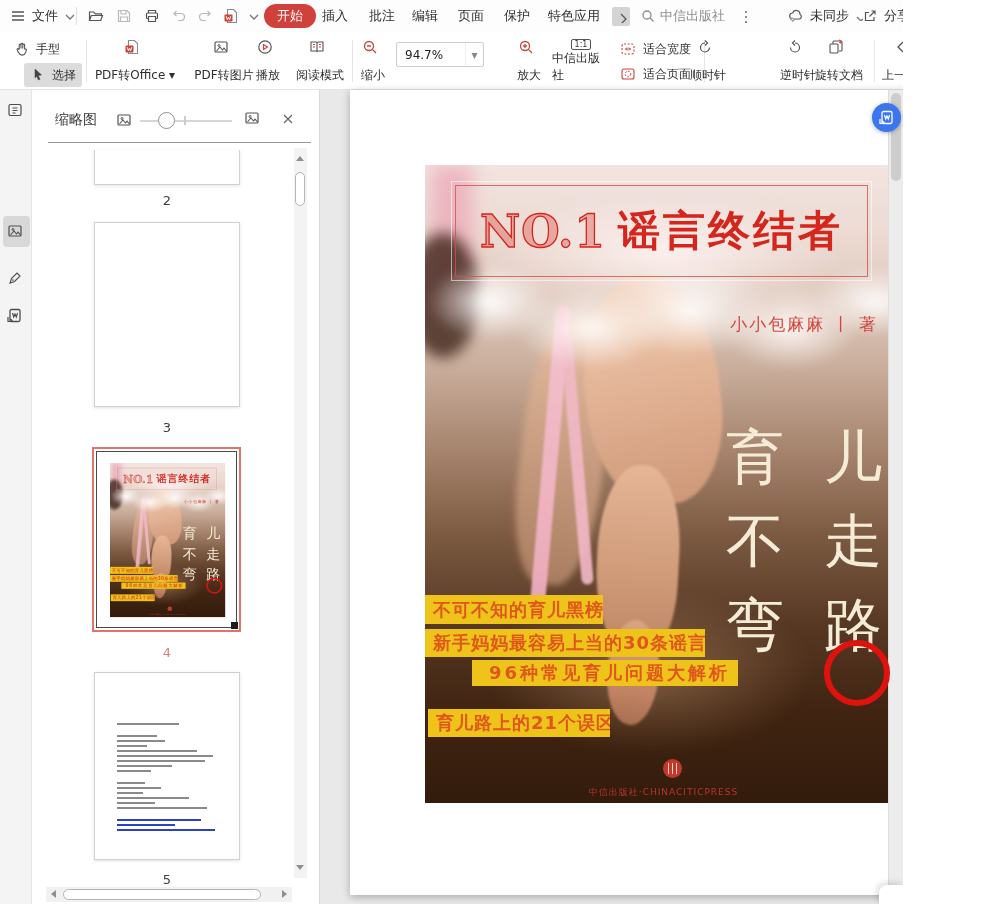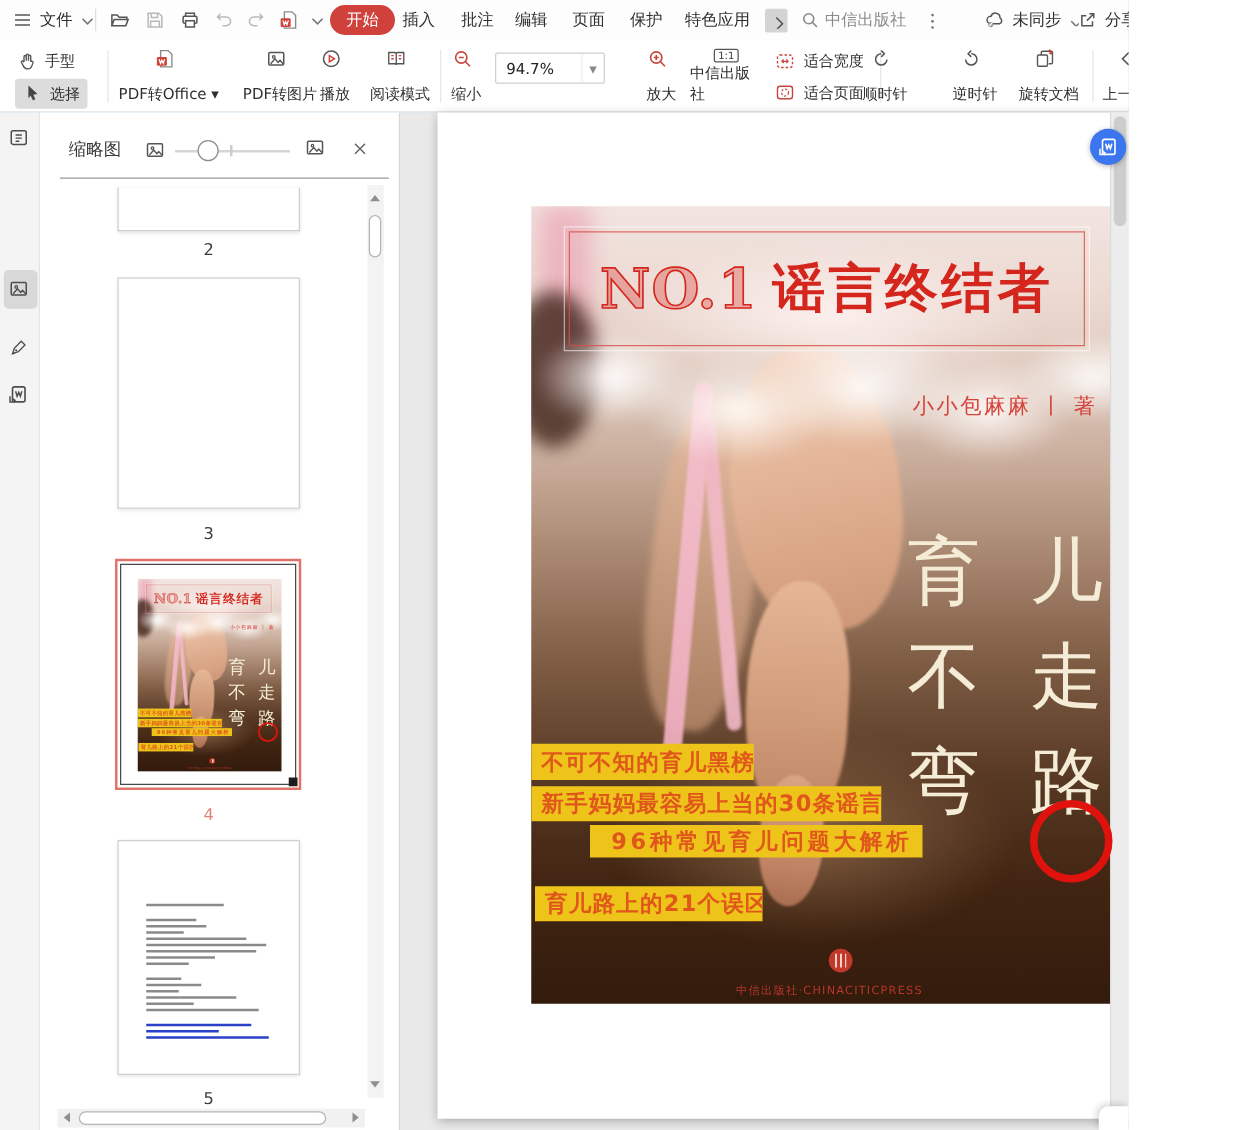--- a/index.html
+++ b/index.html
@@ -375,21 +375,21 @@
       </div>
   </div>
 
   <div class="toolbar">
     <div class="tool-sm" style="left:8px;top:5px">
         <svg class="ic">
           <use href="#i-hand"></use>
         </svg>
         <span>手型</span>
       </div>
-    <div class="tool-sm sel" style="left:12px;top:31px">
+    <div class="tool-sm sel" style="left:24px;top:31px">
         <svg class="ic">
           <use href="#i-cursor"></use>
         </svg>
         <span>选择</span>
       </div>
     <div class="tb-div" style="left:86px"></div>
     <div class="tool-lg" style="left:184px;width:80px">
         <svg class="ic">
           <use href="#i-image"></use>
         </svg>
@@ -446,21 +446,21 @@
         </svg>
         <span>适合页面</span>
       </div>
     <div class="tb-div" style="left:704px"></div>
     <div class="tool-lg" style="left:684px;width:48px">
         <svg class="ic">
           <use href="#i-rotcw"></use>
         </svg>
         <span>顺时针</span>
       </div>
-    <div class="tool-lg" style="left:756px;width:48px">
+    <div class="tool-lg" style="left:774px;width:48px">
         <svg class="ic">
           <use href="#i-rotccw"></use>
         </svg>
         <span>逆时针</span>
       </div>
     <div class="tool-lg" style="left:808px;width:62px">
         <svg class="ic">
           <use href="#i-rotdoc"></use>
         </svg>
         <span>旋转文档</span>

